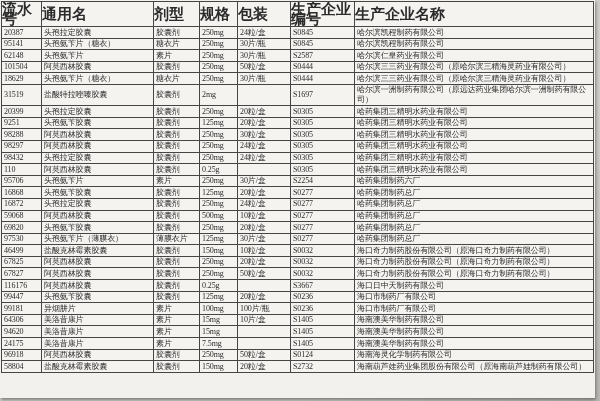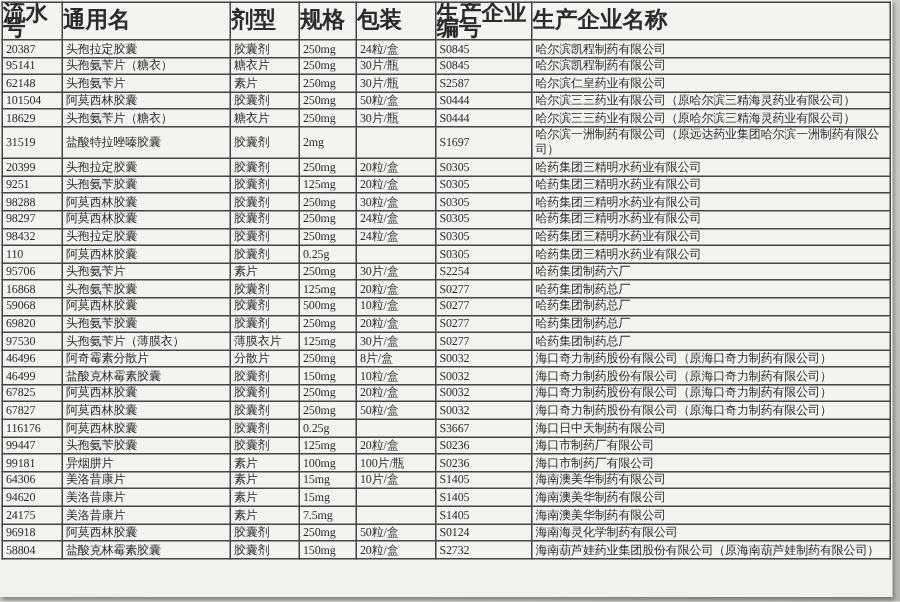--- a/index.html
+++ b/index.html
@@ -177,20 +177,29 @@
         <tr>
           <td class="c0">16868</td>
           <td class="c1">头孢氨苄胶囊</td>
           <td class="c2">胶囊剂</td>
           <td class="c3">125mg</td>
           <td class="c4">20粒/盒</td>
           <td class="c5">S0277</td>
           <td class="c6">哈药集团制药总厂</td>
         </tr>
         <tr>
+          <td class="c0">16872</td>
+          <td class="c1">头孢拉定胶囊</td>
+          <td class="c2">胶囊剂</td>
+          <td class="c3">250mg</td>
+          <td class="c4">24粒/盒</td>
+          <td class="c5">S0277</td>
+          <td class="c6">哈药集团制药总厂</td>
+        </tr>
+        <tr>
           <td class="c0">59068</td>
           <td class="c1">阿莫西林胶囊</td>
           <td class="c2">胶囊剂</td>
           <td class="c3">500mg</td>
           <td class="c4">10粒/盒</td>
           <td class="c5">S0277</td>
           <td class="c6">哈药集团制药总厂</td>
         </tr>
         <tr>
           <td class="c0">69820</td>
@@ -204,29 +213,20 @@
         <tr>
           <td class="c0">97530</td>
           <td class="c1">头孢氨苄片（薄膜衣）</td>
           <td class="c2">薄膜衣片</td>
           <td class="c3">125mg</td>
           <td class="c4">30片/盒</td>
           <td class="c5">S0277</td>
           <td class="c6">哈药集团制药总厂</td>
         </tr>
         <tr>
-          <td class="c0">46496</td>
-          <td class="c1">阿奇霉素分散片</td>
-          <td class="c2">分散片</td>
-          <td class="c3">250mg</td>
-          <td class="c4">8片/盒</td>
-          <td class="c5">S0032</td>
-          <td class="c6">海口奇力制药股份有限公司（原海口奇力制药有限公司）</td>
-        </tr>
-        <tr>
           <td class="c0">46499</td>
           <td class="c1">盐酸克林霉素胶囊</td>
           <td class="c2">胶囊剂</td>
           <td class="c3">150mg</td>
           <td class="c4">10粒/盒</td>
           <td class="c5">S0032</td>
           <td class="c6">海口奇力制药股份有限公司（原海口奇力制药有限公司）</td>
         </tr>
         <tr>
           <td class="c0">67825</td>

